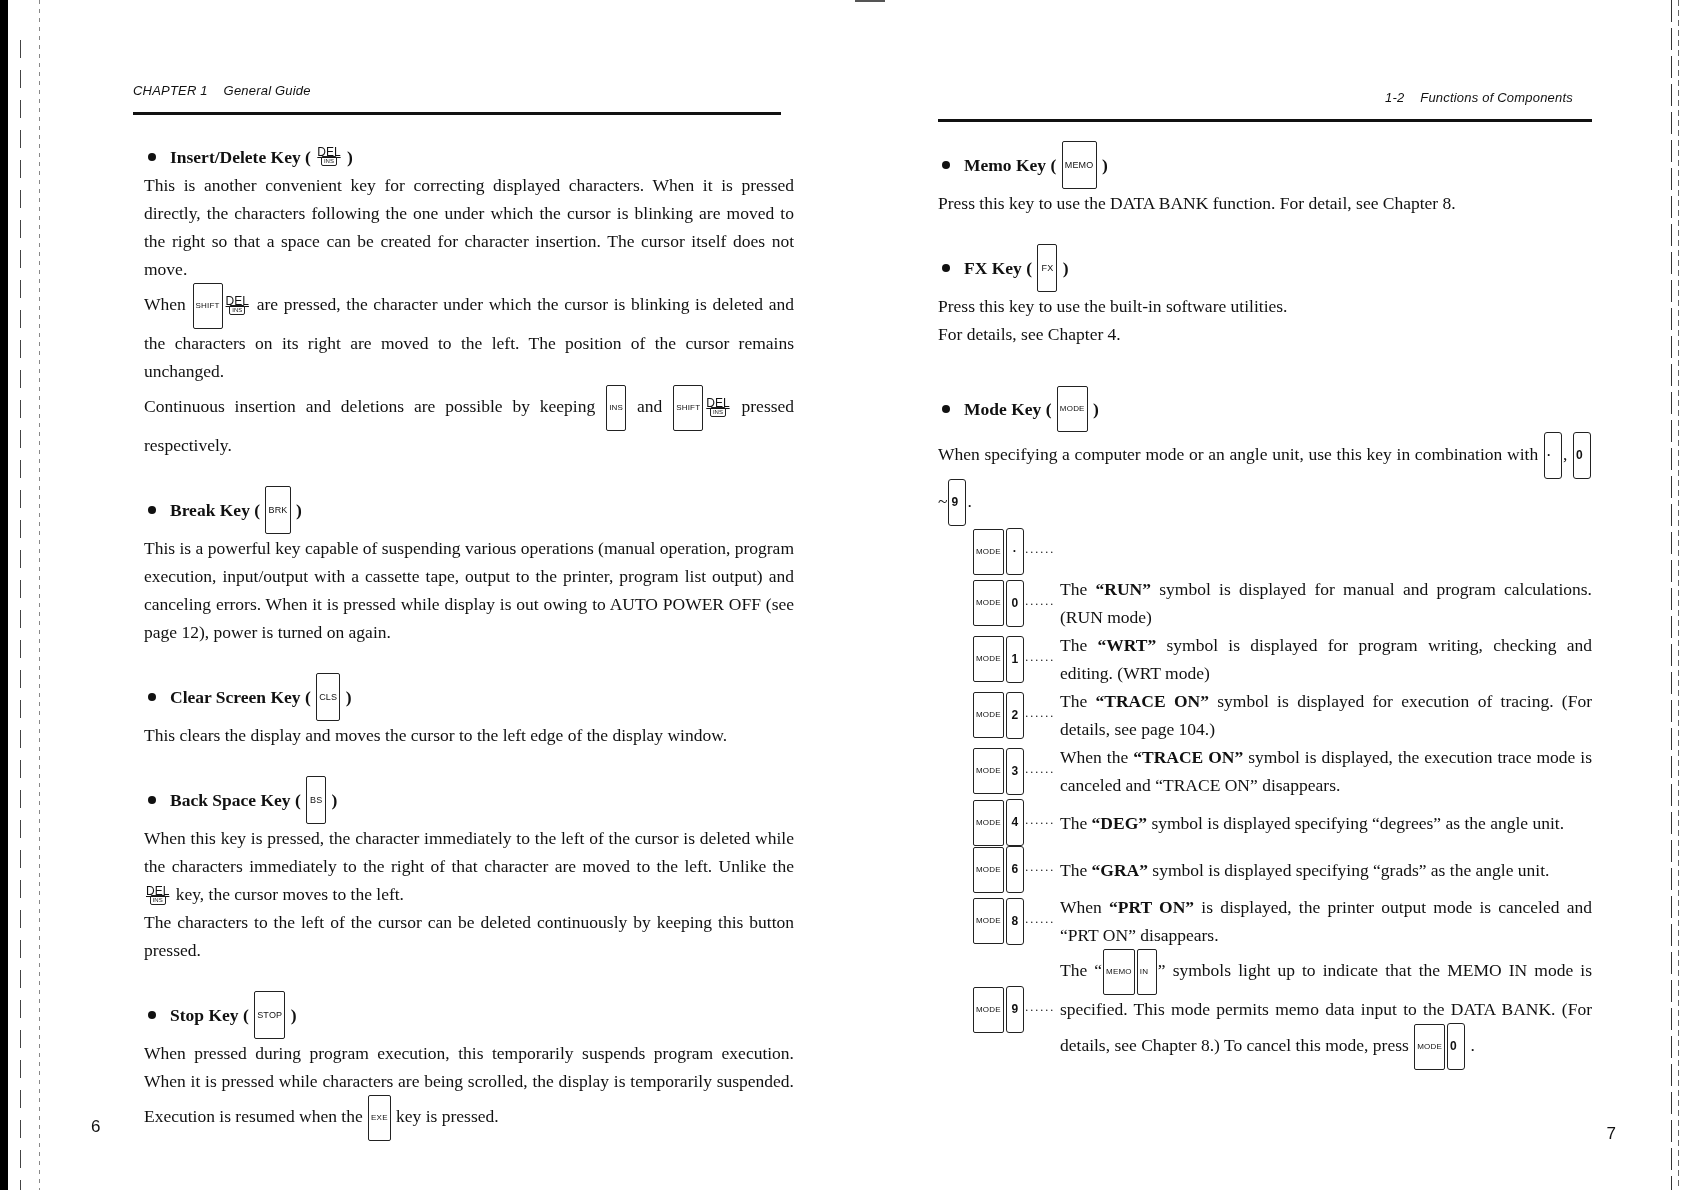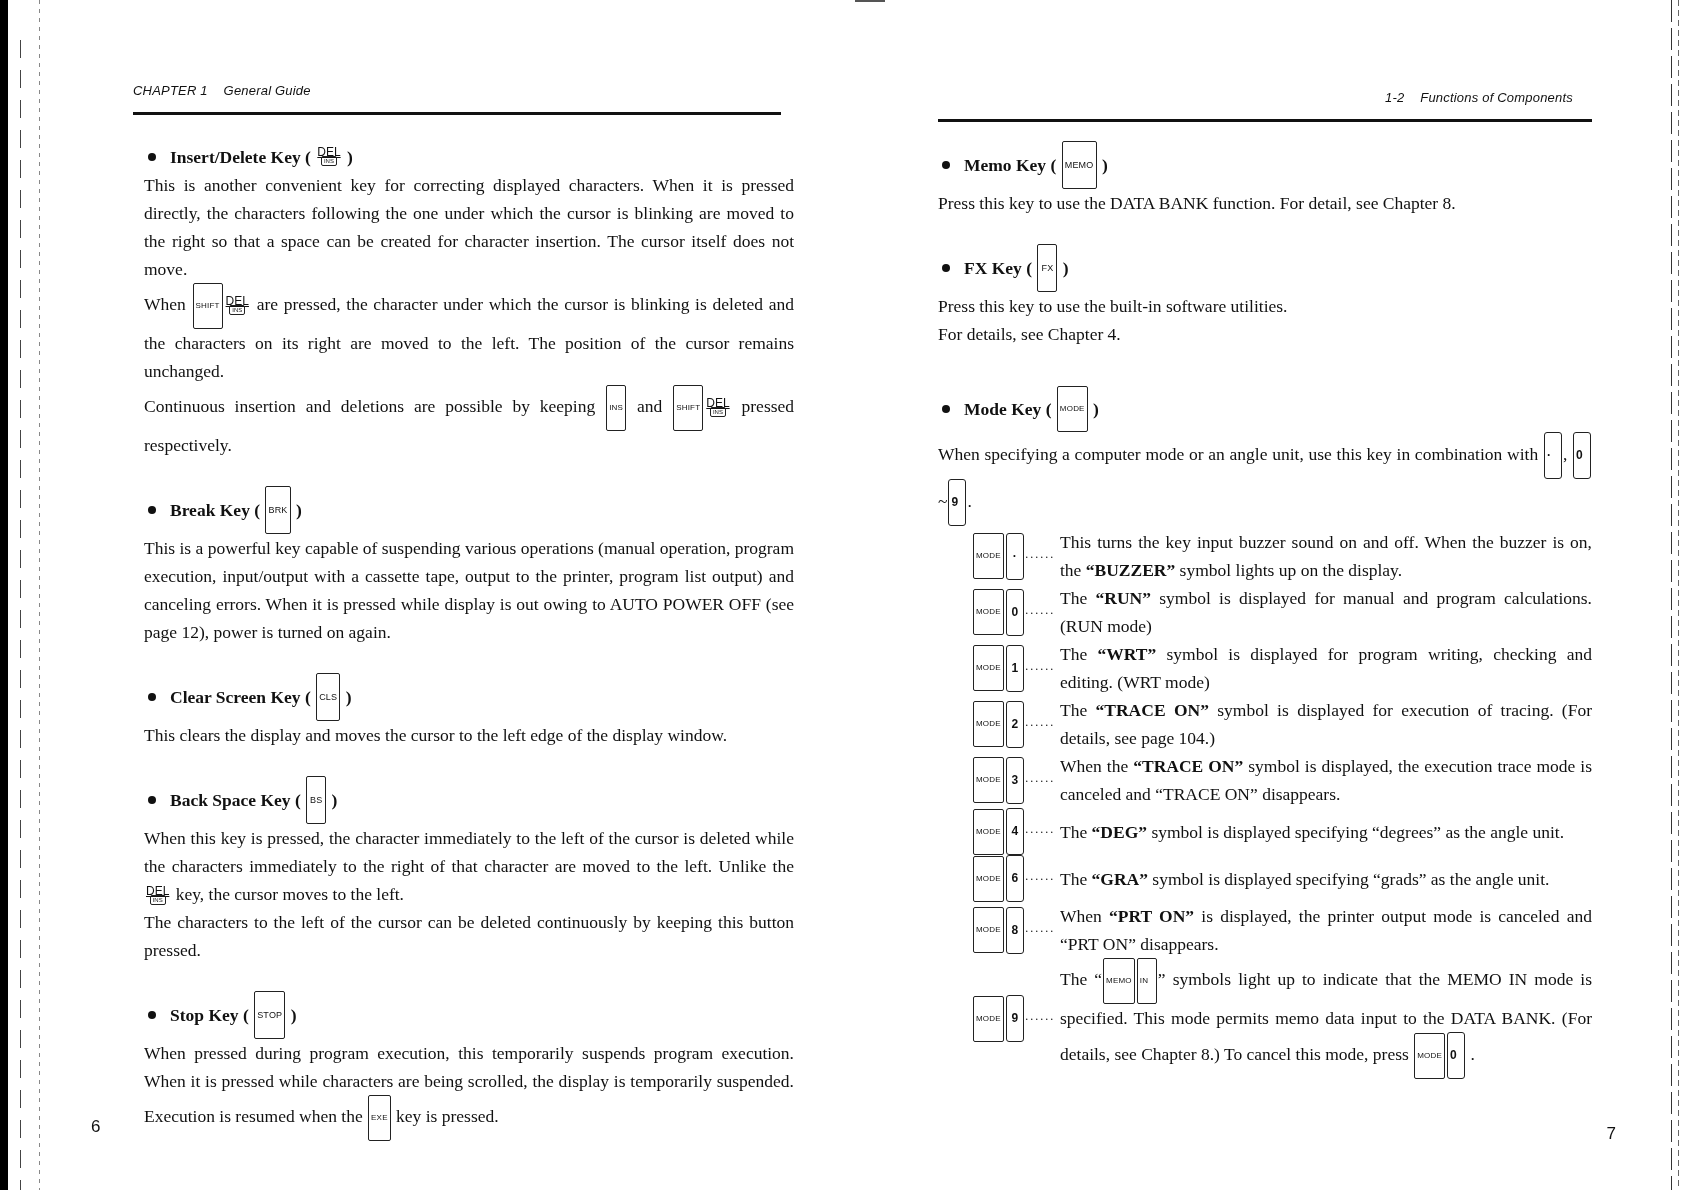--- a/index.html
+++ b/index.html
@@ -224,21 +224,20 @@
       </div>
       <div class="para">
         <span>When specifying a computer mode or an angle unit, use this key in combination with</span>
         <span class="key digit">·</span>,
         <span class="key digit">0</span><span>~</span><span class="key digit">9</span>.
       </div>
 
       <div class="mode-list" id="mode-list">
           <div class="mode-item">
             <div class="mode-keys"><span class="key">MODE</span><span class="key digit">·</span><span class="dots">······</span></div>
-            <div class="mode-text">This turns the key input buzzer sound on and off. When the buzzer is on, the <b>“BUZZER”</b> symbol lights up on the display.</div>
           </div>
           <div class="mode-item">
             <div class="mode-keys"><span class="key">MODE</span><span class="key digit">0</span><span class="dots">······</span></div>
             <div class="mode-text">The <b>“RUN”</b> symbol is displayed for manual and program calculations. (RUN mode)</div>
           </div>
           <div class="mode-item">
             <div class="mode-keys"><span class="key">MODE</span><span class="key digit">1</span><span class="dots">······</span></div>
             <div class="mode-text">The <b>“WRT”</b> symbol is displayed for program writing, checking and editing. (WRT mode)</div>
           </div>
           <div class="mode-item">

